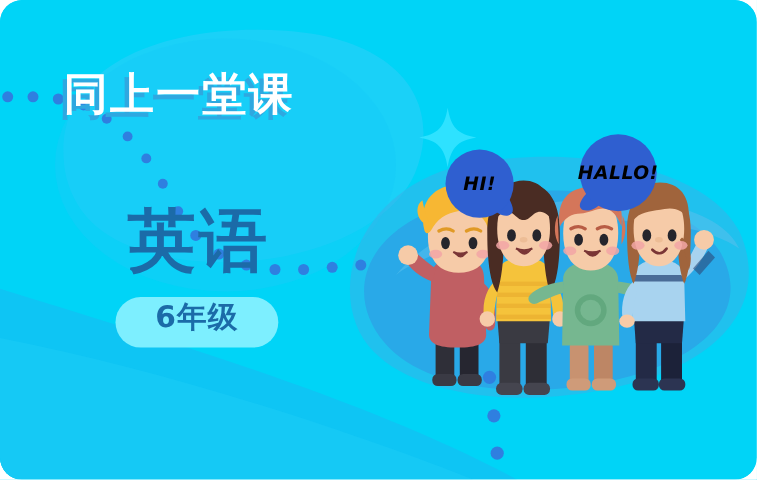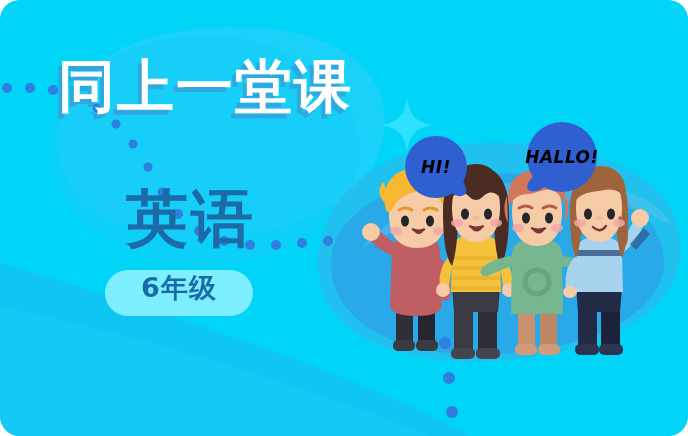--- a/index.html
+++ b/index.html
@@ -10,28 +10,28 @@
   #card{
     position:relative;width:688px;height:436px;
     border-radius:20px;overflow:hidden;
     background:#00d4f7;
   }
   .layer{position:absolute;inset:0;}
   svg{display:block;}
   
   #title{
     position:absolute;left:58px;top:56px;
-    font-size:57px;line-height:60px;font-weight:bold;
+    font-size:40px;line-height:60px;font-weight:bold;
     letter-spacing:2px;color:#ffffff;
     text-shadow:-4px 5px 0 #2fa8e0;
     white-space:nowrap;
     font-family:"DejaVu Sans","Liberation Sans",sans-serif;
   }
   #subject{
-    position:absolute;left:126px;top:186px;
+    position:absolute;left:116px;top:186px;
     font-size:62px;line-height:66px;font-weight:bold;
     letter-spacing:3px;color:#1b6ba8;
     white-space:nowrap;
     font-family:"DejaVu Sans","Liberation Sans",sans-serif;
   }
   #grade-badge{
     position:absolute;left:105px;top:270px;
     width:148px;height:46px;border-radius:23px;
     background:#7defff;
     display:flex;justify-content:center;

